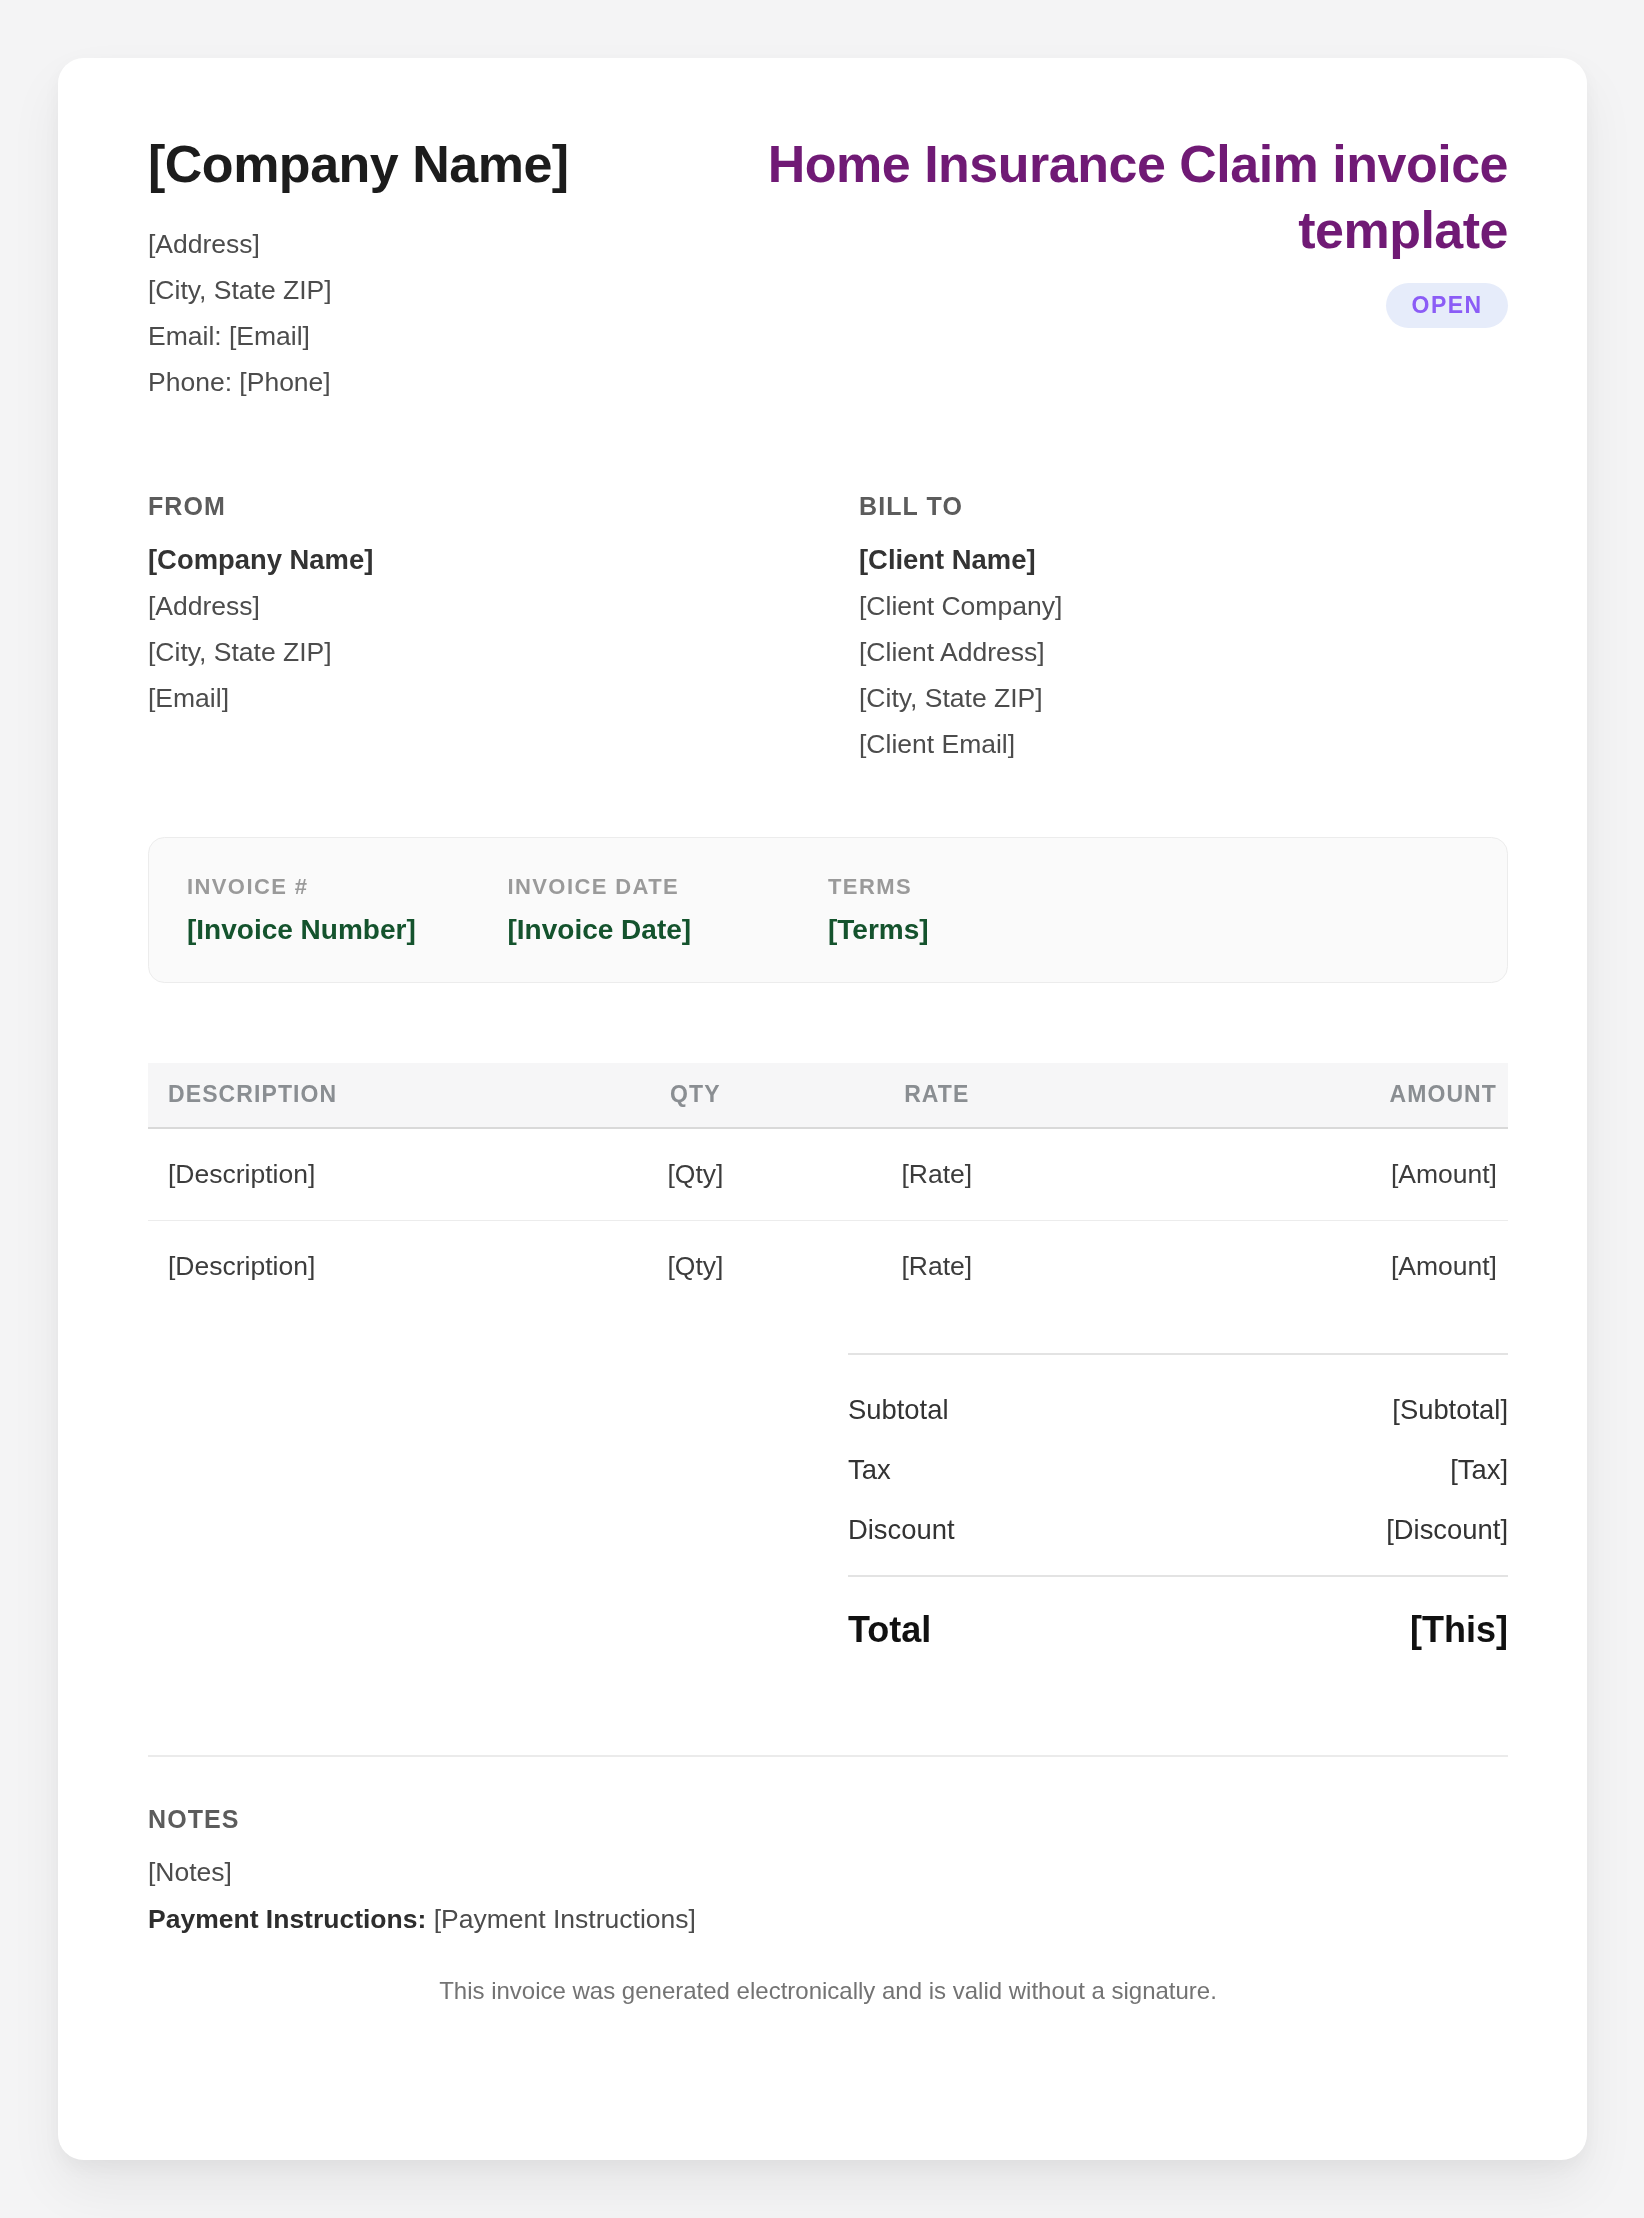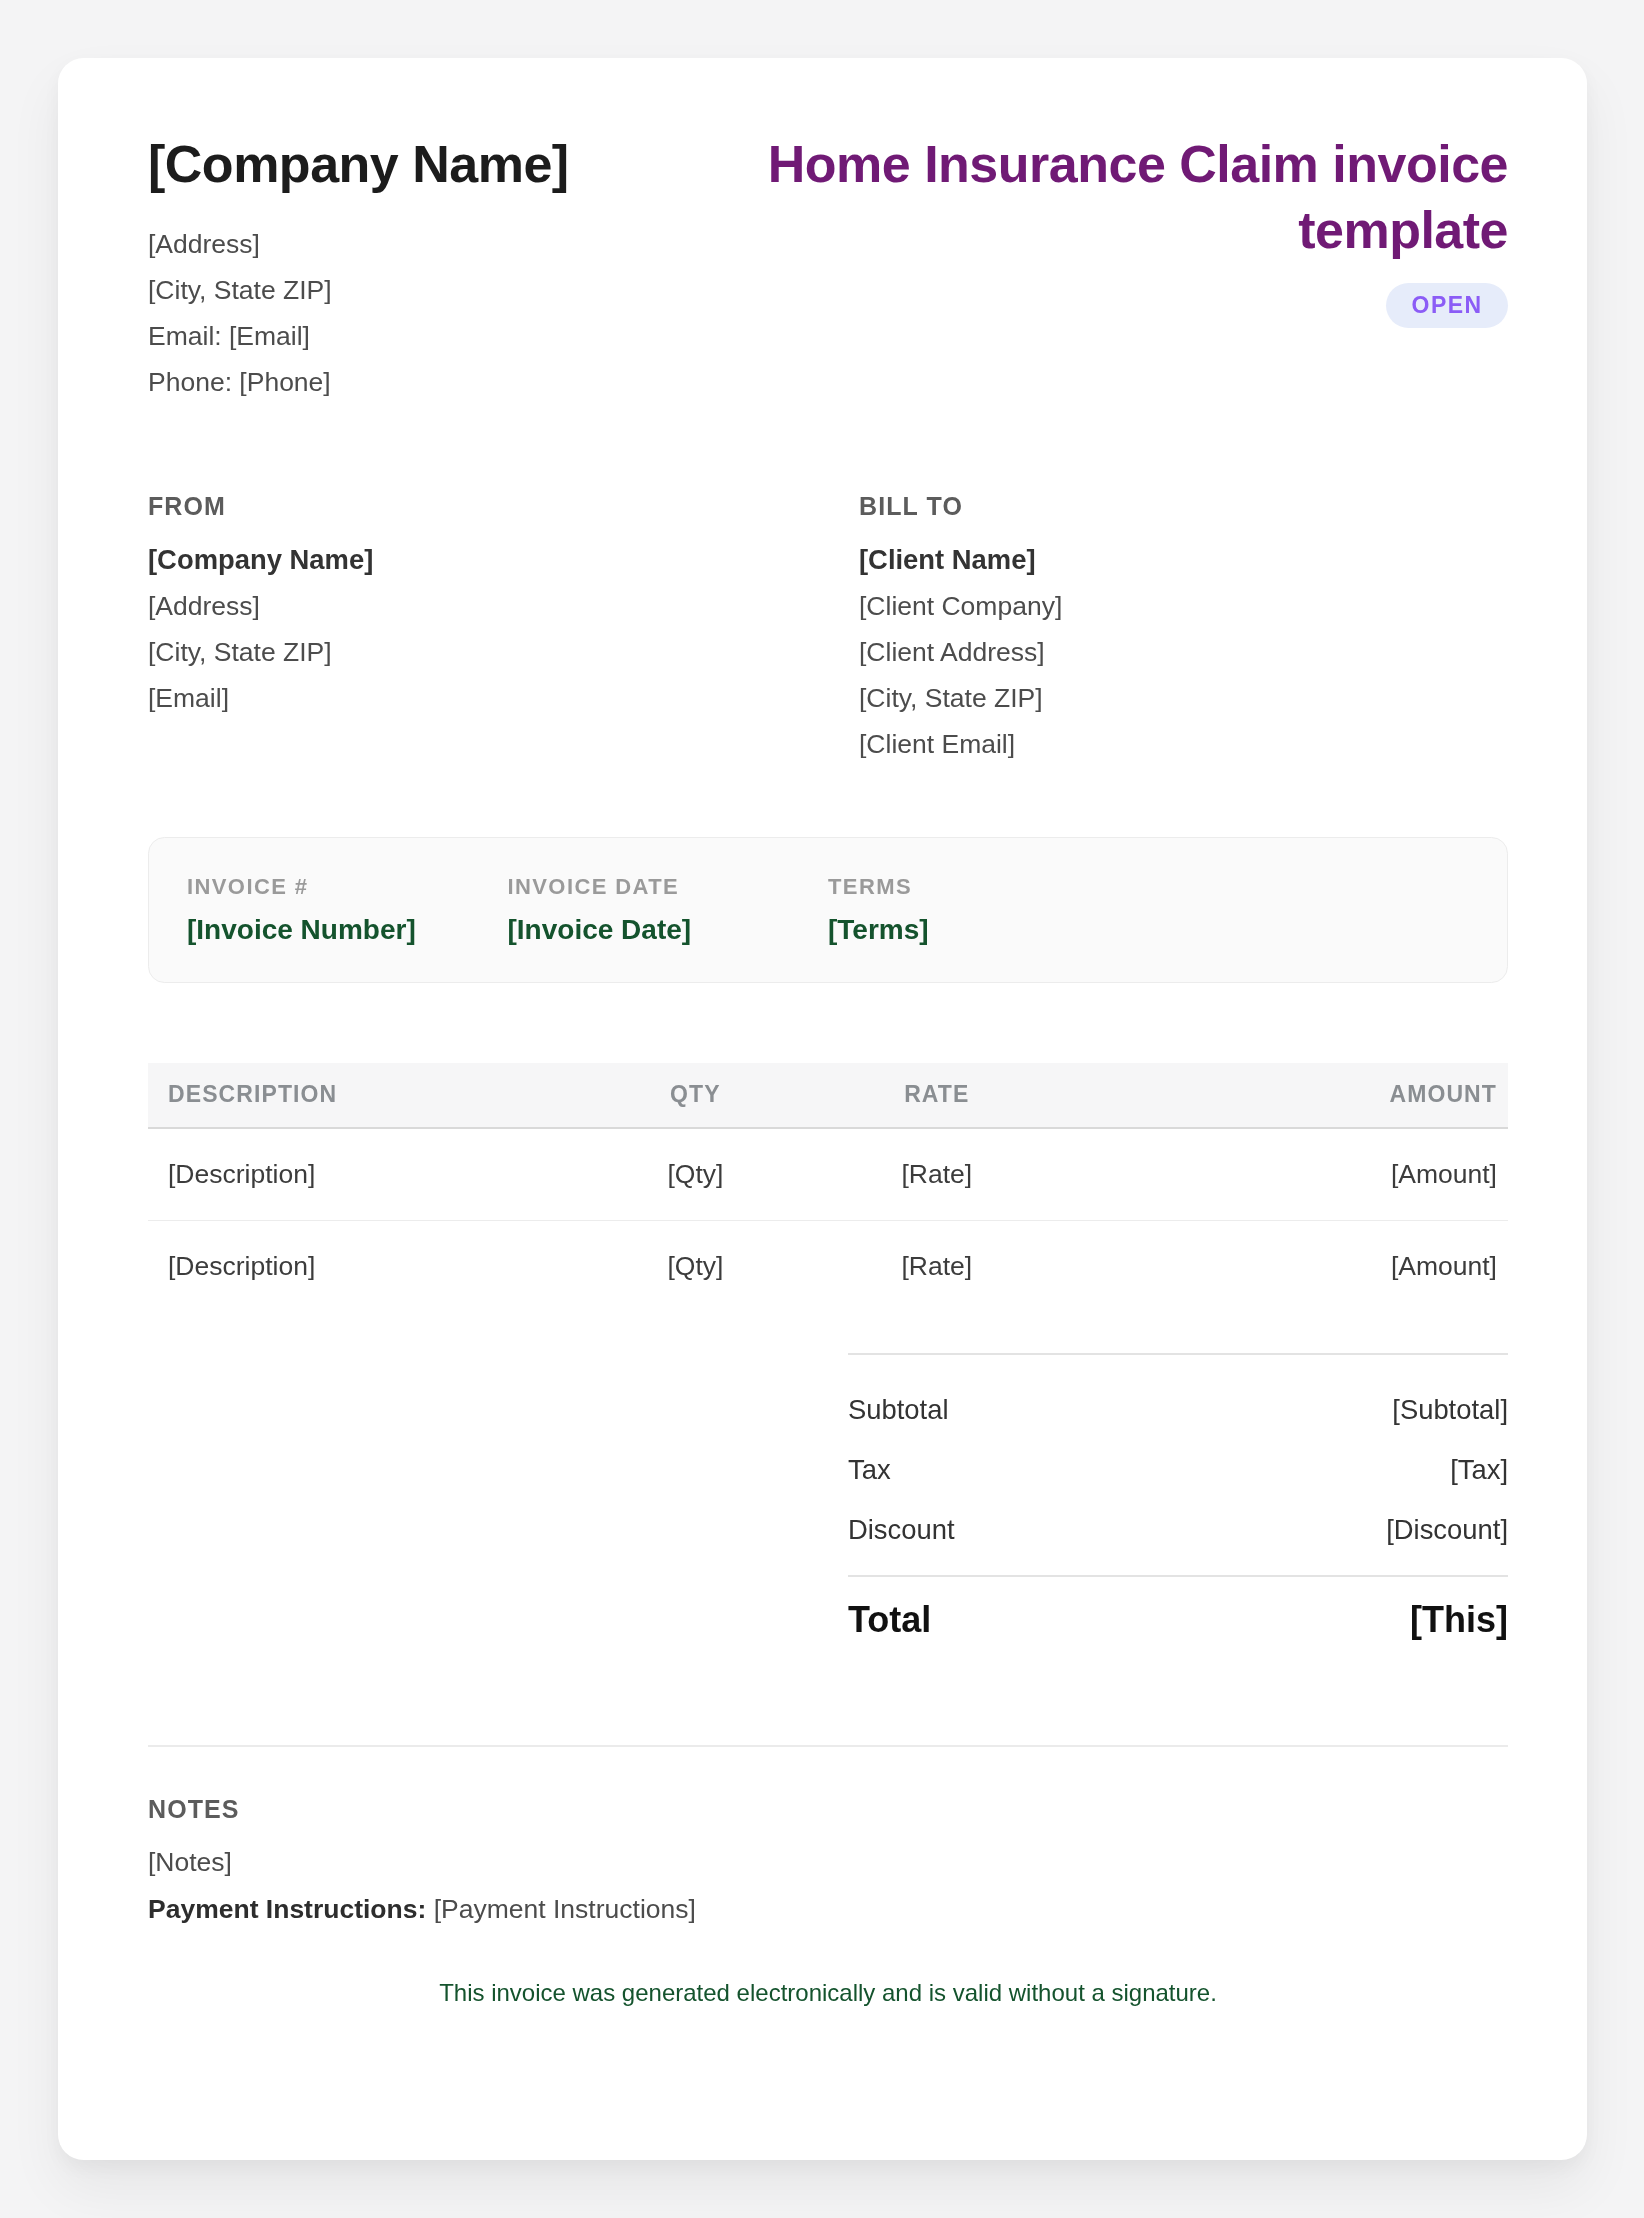--- a/index.html
+++ b/index.html
@@ -98,37 +98,37 @@
     border-top: 2.7px solid #e3e3e3;
   }
   .totals-body { padding: 25.6px 0 14.6px; }
   .totals-row {
     display: flex; justify-content: space-between;
     font-size: 27.4px; color: #333333; line-height: 60px;
   }
   .total-row {
     border-top: 2.7px solid #e3e3e3;
     display: flex; justify-content: space-between;
-    padding: 22px 0 24px;
+    padding: 32px 0 24px;
     font-size: 36px; font-weight: bold; color: #111111; line-height: 42px;
   }
 
   
   .bottom-divider { border-top: 2.7px solid #ebebeb; margin-top: 80px; }
   .notes-label {
     margin-top: 49px;
     font-size: 25px; font-weight: bold; color: #5c5c5c;
     letter-spacing: 1.1px; line-height: 27.4px;
   }
   .notes-text { margin-top: 16.4px; font-size: 26.5px; color: #4c4c4c; line-height: 44px; }
   .payment-line { margin-top: 3.7px; font-size: 26.5px; color: #4c4c4c; line-height: 44px; }
   .payment-line strong { color: #2d2d2d; font-weight: bold; }
   .footer-note {
-    margin-top: 48px; text-align: center;
-    font-size: 24px; color: #14532d; line-height: 27.4px;
+    margin-top: 36px; text-align: center;
+    font-size: 24px; color: #737373; line-height: 27.4px;
   }
 </style>
 </head>
 <body>
 
 <div class="card">
 
   <div class="top-header">
     <div class="company-block">
       <div class="company-name">[Company Name]</div>

